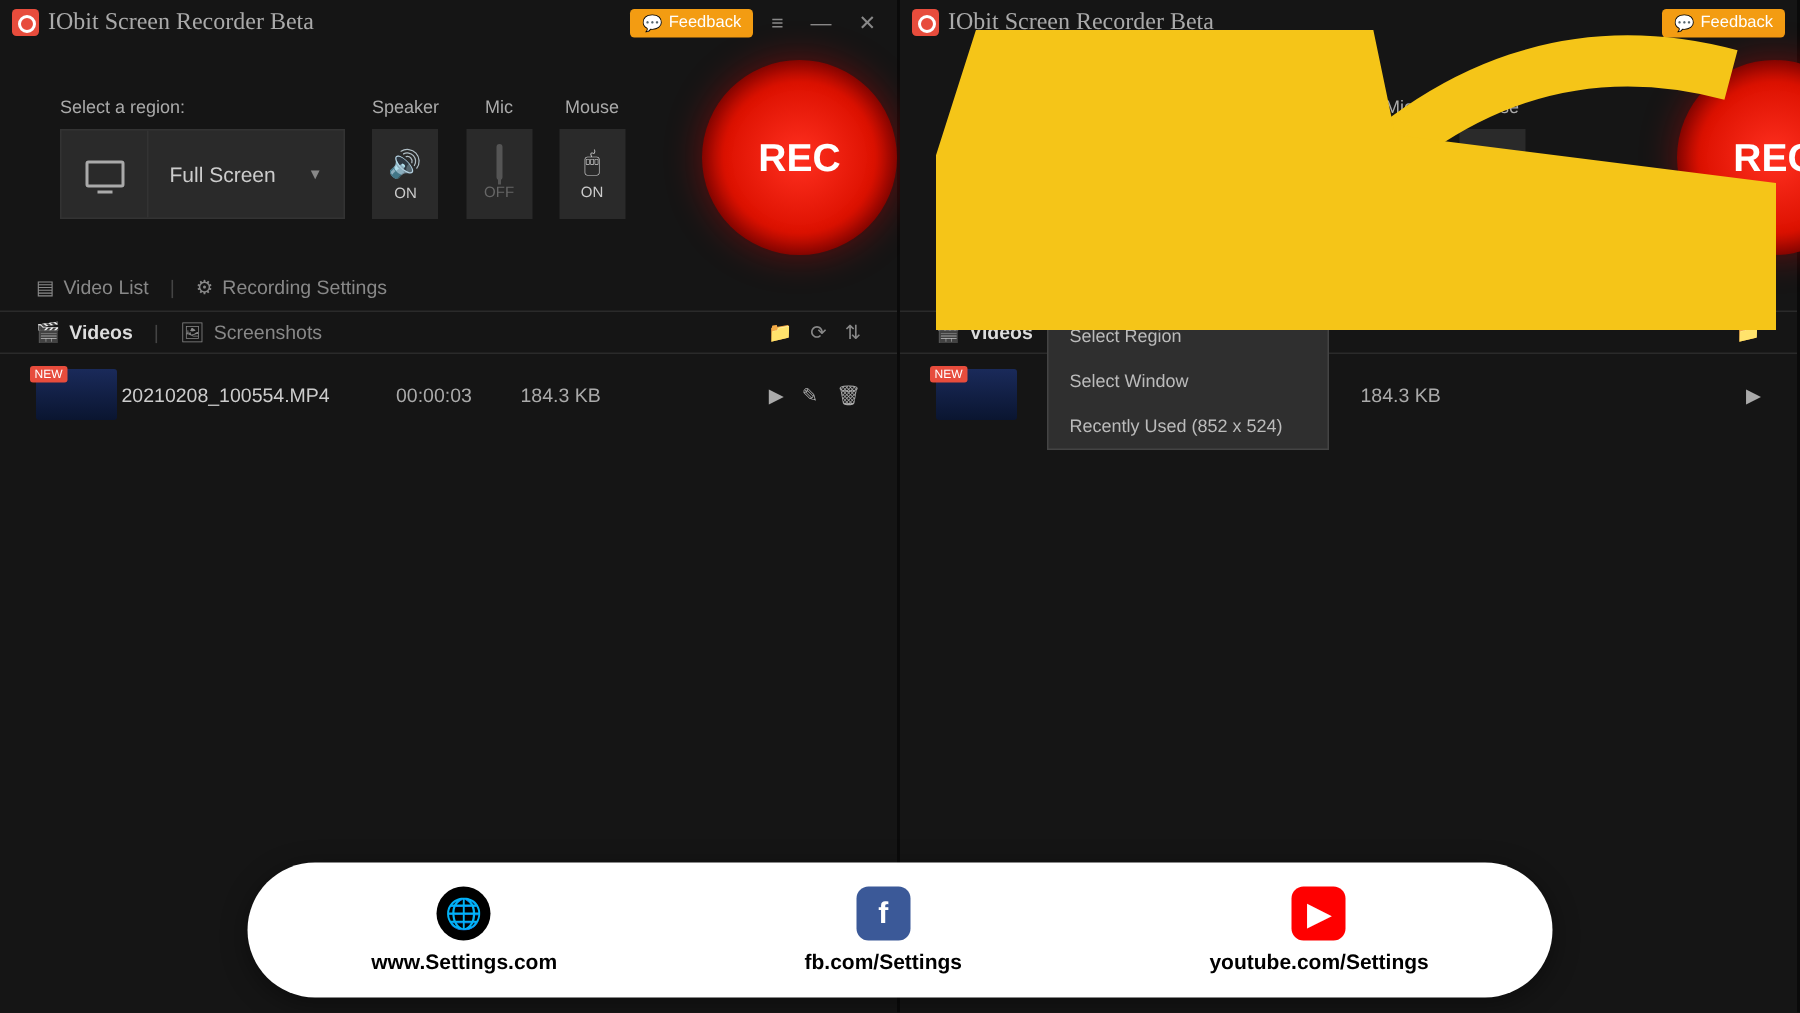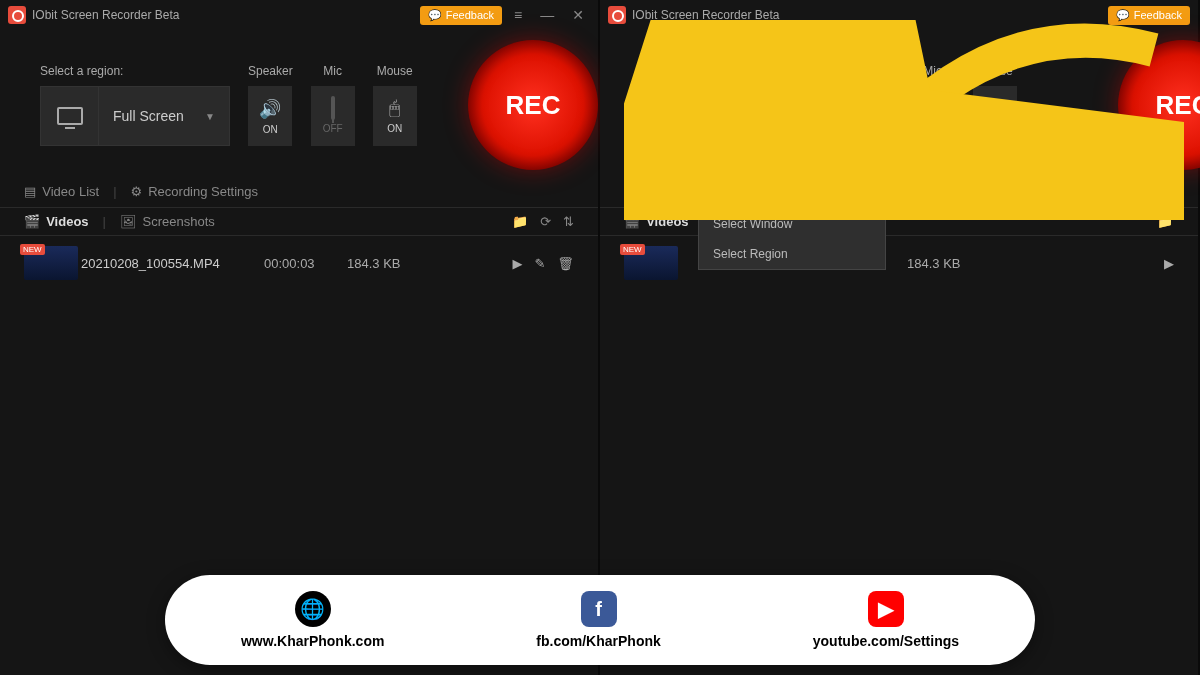--- a/index.html
+++ b/index.html
@@ -2,21 +2,21 @@
 <html><head>
 <meta charset="utf-8">
 <style>
   * { box-sizing: border-box; margin: 0; padding: 0; font-family: Arial, sans-serif; }
   body { width: 1200px; height: 675px; background: #1a1a1a; display: flex; position: relative; overflow: hidden; }
   .pane { width: 50%; height: 100%; background: #151515; position: relative; border-right: 2px solid #0a0a0a; }
   .pane:last-child { border-right: none; }
   .titlebar { height: 30px; display: flex; align-items: center; padding: 0 8px; gap: 6px; }
   .logo { width: 18px; height: 18px; background: #e74c3c; border-radius: 3px; position: relative; }
   .logo::after { content: ''; position: absolute; right: 2px; bottom: 2px; width: 8px; height: 8px; border: 2px solid #fff; border-radius: 50%; }
-  .title { color: #aaa; font-size: 12px; flex: 1; }
+  .title { color: #aaa; font-size: 16px; flex: 1; font-family: Liberation Serif, serif; }
   .feedback { background: #f39c12; color: #fff; font-size: 11px; padding: 3px 8px; border-radius: 3px; display: flex; align-items: center; gap: 4px; }
   .wc { color: #888; cursor: pointer; font-size: 14px; padding: 0 6px; }
   .main-row { display: flex; align-items: center; padding: 10px 20px 0 40px; gap: 18px; }
   .region-col { display: flex; flex-direction: column; gap: 8px; justify-content: center; }
   .label { color: #aaa; font-size: 12px; }
   .region-select { display: flex; background: #2a2a2a; border: 1px solid #333; height: 60px; }
   .region-icon { width: 58px; display: flex; align-items: center; justify-content: center; border-right: 1px solid #333; }
   .monitor { width: 26px; height: 18px; border: 2px solid #aaa; border-radius: 2px; position: relative; }
   .monitor::after { content: ''; position: absolute; bottom: -6px; left: 50%; transform: translateX(-50%); width: 10px; height: 2px; background: #aaa; }
   .region-val { width: 130px; display: flex; align-items: center; justify-content: space-between; padding: 0 14px; color: #ccc; font-size: 14px; cursor: pointer; }
@@ -231,40 +231,41 @@
     <div class="fname" style="width:140px"></div>
     <div class="dur">00:00:03</div>
     <div class="size">184.3 KB</div>
     <div class="row-tools">
       <span>▶</span>
     </div>
   </div>
 
   <div class="dropdown">
     <div class="item">Full Screen</div>
+    <div class="item">Select Region</div>
     <div class="item">Select Window</div>
-    <div class="item">Select Region</div>
+    <div class="item">Recently Used (852 x 524)</div>
   </div>
 </div>
 
 <svg class="arrow" width="560" height="200">
   <defs>
     <marker id="ah" markerWidth="40" markerHeight="40" refX="12" refY="20" orient="auto">
       <polygon points="0,6 30,20 0,34 10,20" fill="#f5c518"></polygon>
     </marker>
   </defs>
   <path d="M 530 30 Q 380 -10 260 120" stroke="#f5c518" stroke-width="34" fill="none" marker-end="url(#ah)"></path>
 </svg>
 
 <div class="social-bar">
   <div class="social">
     <div class="sicon web">🌐</div>
-    <span>www.KharPhonk.com</span>
+    <span>www.Settings.com</span>
   </div>
   <div class="social">
     <div class="sicon fb">f</div>
-    <span>fb.com/KharPhonk</span>
+    <span>fb.com/Settings</span>
   </div>
   <div class="social">
     <div class="sicon yt">▶</div>
     <span>youtube.com/Settings</span>
   </div>
 </div>
 
 </body></html>

